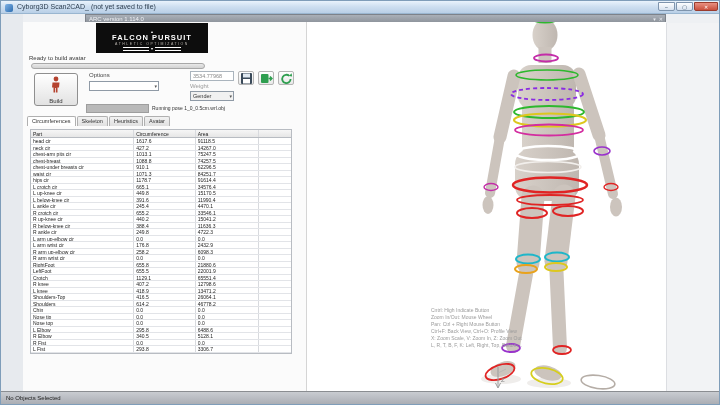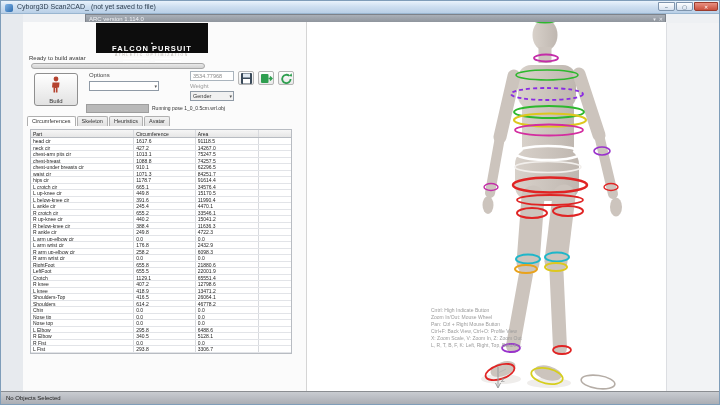--- a/index.html
+++ b/index.html
@@ -20,21 +20,21 @@
   .dockbar{position:absolute;left:84px;top:13px;width:581px;height:9px;
     background:linear-gradient(#aab0b8,#8f959d);border:1px solid #7d828a;}
   .dock-title{position:absolute;left:3px;top:0;font-size:6px;line-height:8px;color:#f0f2f5;white-space:nowrap;}
   .dock-icons{position:absolute;right:2px;top:0;display:flex;gap:3px;}
   .dock-ic{font-size:5px;line-height:8px;color:#e8eaee;}
   
   .gutter-left{position:absolute;left:0;top:13px;width:22px;height:379px;background:#e7eaee;}
   .gutter-right{position:absolute;left:665px;top:22px;width:55px;height:370px;background:#f2f3f5;border-left:1px solid #dcdee2;}
   
   .panel{position:absolute;left:22px;top:21px;width:284px;height:371px;background:#fbfbfb;border-right:1px solid #d5d5d5;}
-  .logo{position:absolute;left:73px;top:1px;width:112px;height:30px;background:#0d0d0d;color:#fff;text-align:center;padding-top:18px;}
+  .logo{position:absolute;left:73px;top:1px;width:112px;height:30px;background:#0d0d0d;color:#fff;text-align:center;padding-top:7px;}
   .logo-emblem{display:block;font-size:4px;line-height:4px;color:#fff;}
   .logo-title{display:block;font-size:7.5px;line-height:8px;font-weight:bold;letter-spacing:1px;white-space:nowrap;}
   .logo-sub{display:block;font-size:3.5px;line-height:4px;letter-spacing:1.5px;color:#b9b4ae;white-space:nowrap;}
   .wings{display:flex;align-items:center;justify-content:center;gap:2px;margin-top:1px;}
   .wbar{width:26px;height:4px;background:repeating-linear-gradient(#fff 0 1px,transparent 1px 3px);}
   .wdot{font-size:4px;line-height:4px;color:#fff;}
   .ready{position:absolute;left:6px;top:33px;font-size:6px;color:#3a3a3a;}
   .progress{position:absolute;left:8px;top:41px;width:174px;height:6px;border:1px solid #a8a8a8;border-radius:3px;
     background:linear-gradient(#e9e9e9,#d2d2d2);}
   .build-btn{position:absolute;left:11px;top:51px;width:44px;height:33px;border:1px solid #8f8f8f;border-radius:3px;

